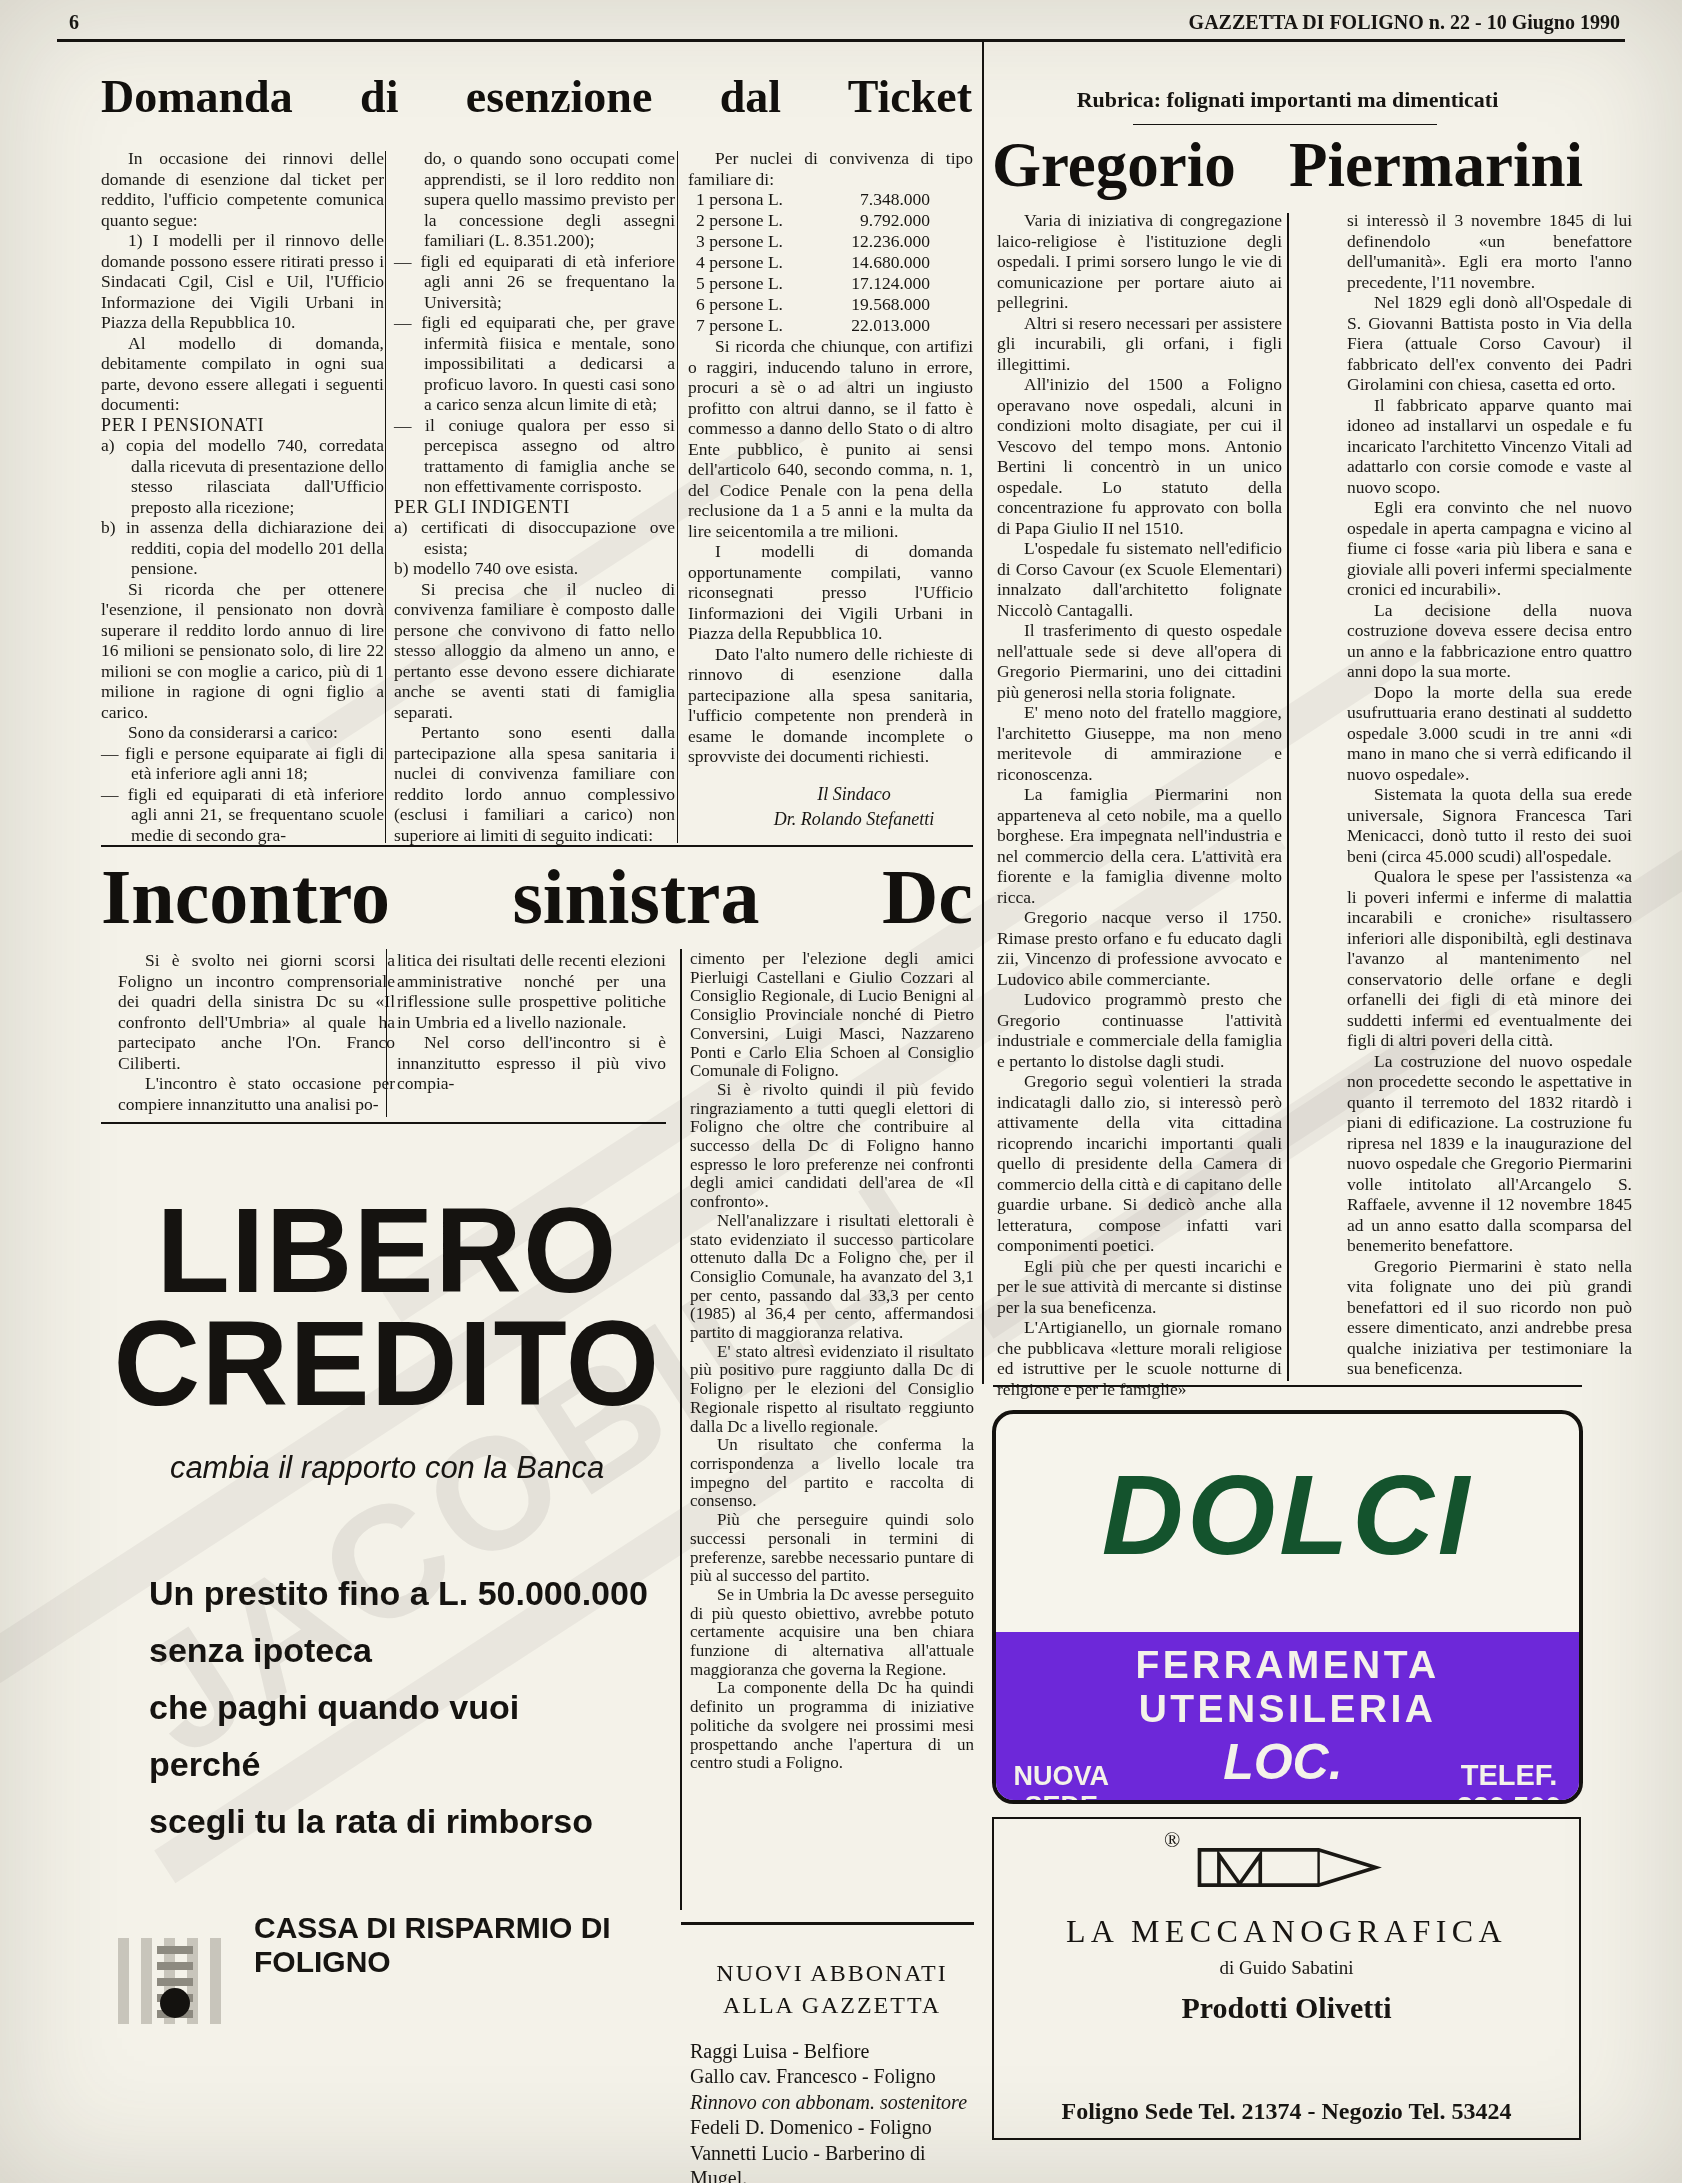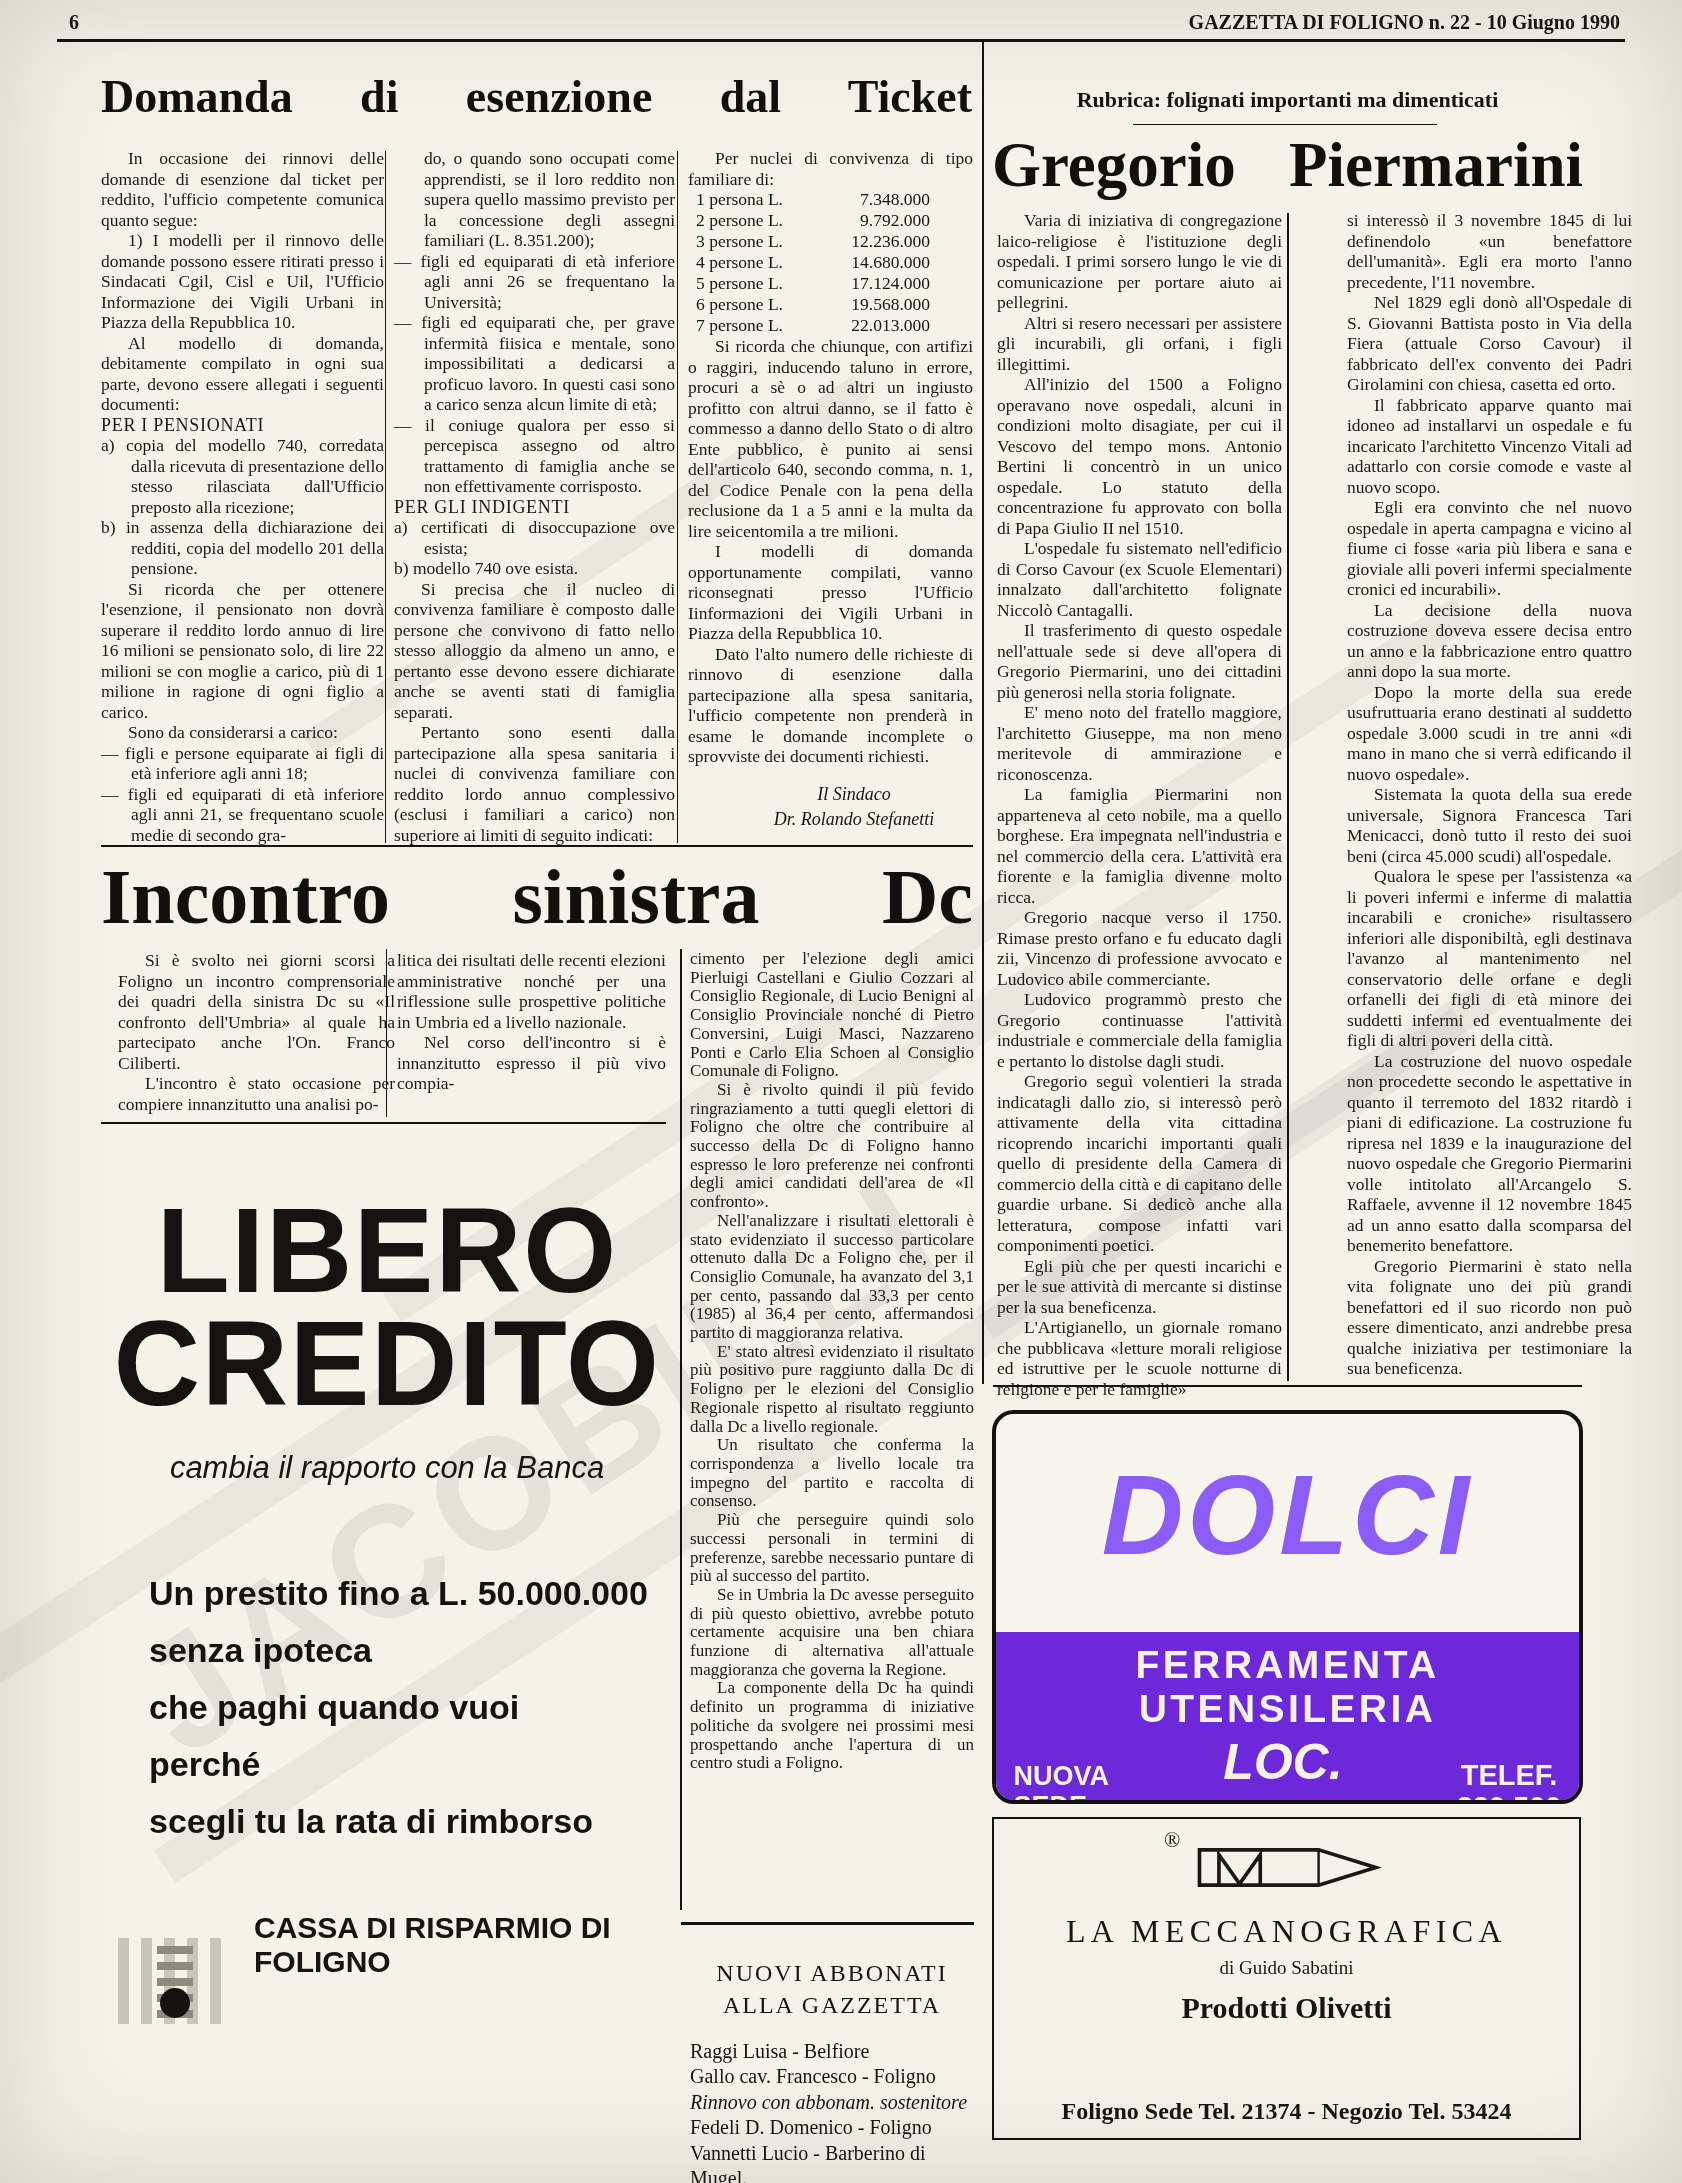--- a/index.html
+++ b/index.html
@@ -38,26 +38,26 @@
   .lc-bank{position:absolute;left:143px;top:767px;font-family:"Liberation Sans",sans-serif;
            font-weight:bold;font-size:30px;}
   .cassa-logo{position:absolute;left:6.7px;top:794px;width:113px;height:86px;
       background:repeating-linear-gradient(90deg,#c8c5bb 0 10.8px,rgba(0,0,0,0) 10.8px 23px);}
   .cassa-grid{position:absolute;left:39px;top:5.4px;width:36px;height:75px;
       background:repeating-linear-gradient(0deg,#8d8a80 0 8px,rgba(0,0,0,0) 8px 16px);}
   .cassa-dot{position:absolute;left:42px;top:50px;width:30px;height:30px;border-radius:50%;background:#14120f;}
   
   #dolci-ad{border:4px solid #14120f;border-radius:21.5px;overflow:hidden;background:#f6f4ec;}
   .dolci-name{font-family:"Liberation Sans",sans-serif;font-weight:bold;font-style:italic;
-              font-size:113px;line-height:202px;text-align:center;letter-spacing:4px;color:#8b5cf6;}
+              font-size:113px;line-height:202px;text-align:center;letter-spacing:4px;color:#14532d;}
   .dolci-band{position:absolute;left:0;right:0;bottom:0;height:168px;background:#6d28d9;color:#f4f2e9;}
   .ferr{font-family:"Liberation Sans",sans-serif;font-weight:bold;font-size:39px;text-align:center;
         letter-spacing:3.4px;margin-top:10.8px;}
   .dolci-bottom{display:flex;align-items:center;padding:2.7px 17.5px 0 17.5px;}
-  .nuova{font-family:"Liberation Sans",sans-serif;font-weight:bold;font-size:27px;line-height:30px;text-align:left;}
+  .nuova{font-family:"Liberation Sans",sans-serif;font-weight:bold;font-size:27px;line-height:30px;text-align:center;}
   .paciana{font-family:"Liberation Sans",sans-serif;font-weight:bold;font-style:italic;
            font-size:50px;flex:1;text-align:center;}
   .telef{font-family:"Liberation Sans",sans-serif;font-weight:bold;font-size:29px;line-height:32px;text-align:center;}
   
   #mec-ad{border:2.7px solid #14120f;text-align:center;}
   .mec-reg{position:absolute;left:170px;top:9.4px;font-size:21.5px;}
   .mec-name{font-size:32px;letter-spacing:5.4px;margin-top:4px;}
   .mec-owner{font-size:19px;margin-top:6.7px;}
   .mec-prod{font-size:30px;font-weight:bold;margin-top:12px;}
   .mec-contacts{position:absolute;left:0;right:0;bottom:13.5px;font-weight:bold;font-size:24px;}

